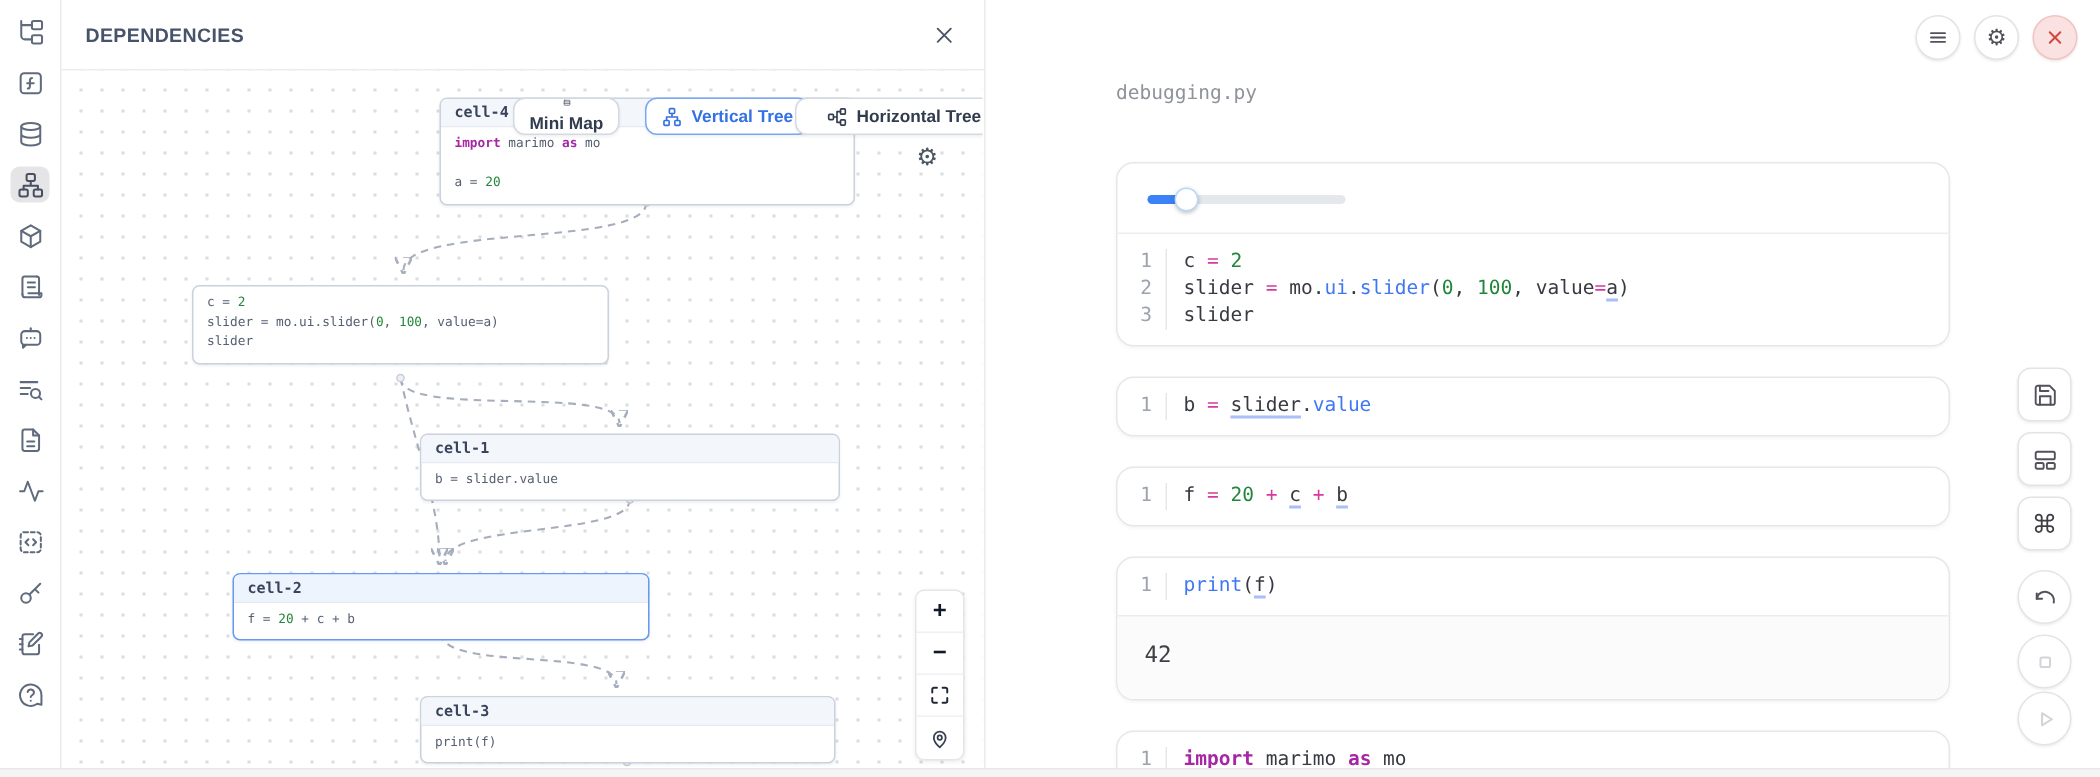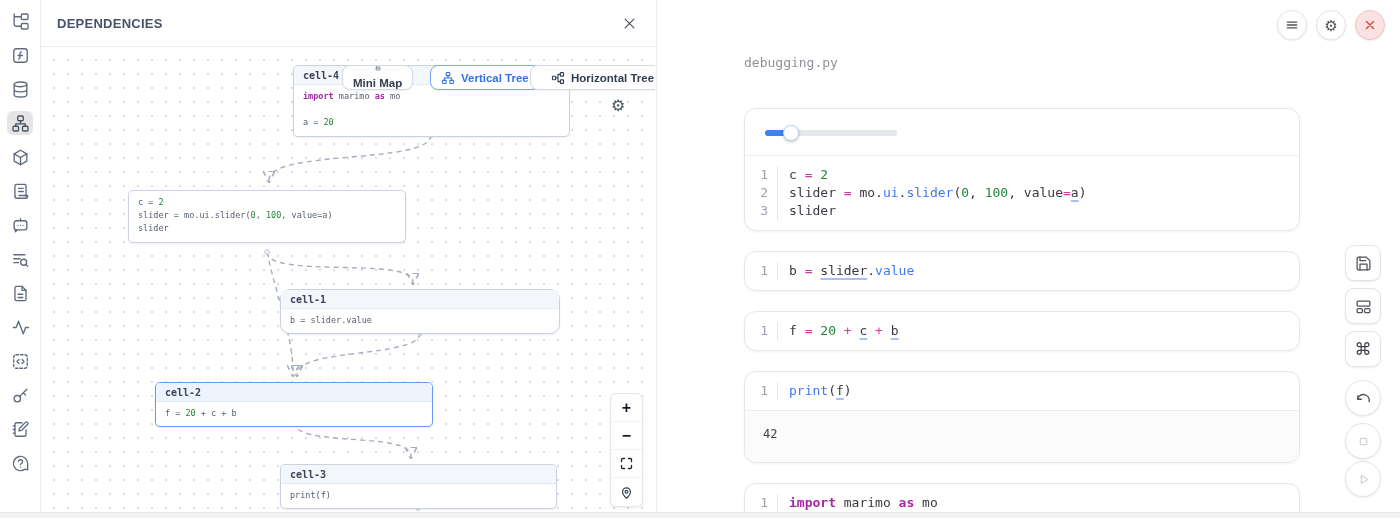--- a/index.html
+++ b/index.html
@@ -82,21 +82,21 @@
   .sl-fill { position:absolute; left:0; top:0; height:6px; background:#3b82f6; border-radius:3px; }
   .sl-knob { position:absolute; top:-5px; width:16px; height:16px; background:#fff;
              border:1px solid #bcd7fb; border-radius:50%; box-shadow:0 1px 3px rgba(0,0,0,.25); }
   .nb-code { padding:10px 0; }
   .nb-code.with-divider { border-top:1px solid #ededf0; }
   .nb-row { display:flex; font-family:"DejaVu Sans Mono",monospace; font-size:13px; line-height:18px; }
   .nb-gutter { width:33px; text-align:right; padding-right:9px; color:#9ca3af; flex:none;
                border-right:1px solid #e5e7eb; }
   .nb-line { padding-left:11px; white-space:pre; }
   .nb-output { border-top:1px solid #ededf0; background:#fbfbfc; padding:16px 18px 21px;
-               font-family:"DejaVu Sans Mono",monospace; font-size:12px; color:#3f3f46; }
+               font-family:"DejaVu Sans Mono",monospace; font-size:15px; color:#3f3f46; }
 
   .tok-p { color:#383a42; }
   .tok-o { color:#d73a9c; }
   .tok-n { color:#22863a; }
   .tok-f { color:#4078f2; }
   .tok-k { color:#a626a4; font-weight:bold; }
   .tok-u { color:#383a42; text-decoration:underline; text-decoration-color:#aabef8;
            text-decoration-thickness:2px; text-underline-offset:3px; }
 
   .sq-btn { position:absolute; left:688px; width:36px; height:36px; background:#fff;
@@ -264,21 +264,21 @@
 
       <span class="graph-gear">⚙</span>
 
       <div class="gnode" style="left:252px; top:18px; width:277px; min-height:70px;">
         <div class="gnode-header">cell-4</div>
         <div class="gnode-body"><div class="code-line"><span class="tok-k">import</span><span class="tok-p"> marimo </span><span class="tok-k">as</span><span class="tok-p"> mo</span></div><div class="code-line">&nbsp;</div><div class="code-line"><span class="tok-p">a = </span><span class="tok-n">20</span></div></div>
       </div>
       <div class="gnode" style="left:87px; top:143px; width:278px;">
         <div class="gnode-body"><div class="code-line"><span class="tok-p">c = </span><span class="tok-n">2</span></div><div class="code-line"><span class="tok-p">slider = mo.ui.slider(</span><span class="tok-n">0</span><span class="tok-p">, </span><span class="tok-n">100</span><span class="tok-p">, value=a)</span></div><div class="code-line"><span class="tok-p">slider</span></div></div>
       </div>
-      <div class="gnode" style="left:239px; top:242px; width:280px;border-radius:10px;">
+      <div class="gnode" style="left:239px; top:242px; width:280px;">
         <div class="gnode-header">cell-1</div>
         <div class="gnode-body"><div class="code-line"><span class="tok-p">b = slider.value</span></div></div>
       </div>
       <div class="gnode selected" style="left:114px; top:335px; width:278px;">
         <div class="gnode-header">cell-2</div>
         <div class="gnode-body"><div class="code-line"><span class="tok-p">f = </span><span class="tok-n">20</span><span class="tok-p"> + c + b</span></div></div>
       </div>
       <div class="gnode" style="left:239px; top:417px; width:277px;">
         <div class="gnode-header">cell-3</div>
         <div class="gnode-body"><div class="code-line"><span class="tok-p">print(f)</span></div></div>

